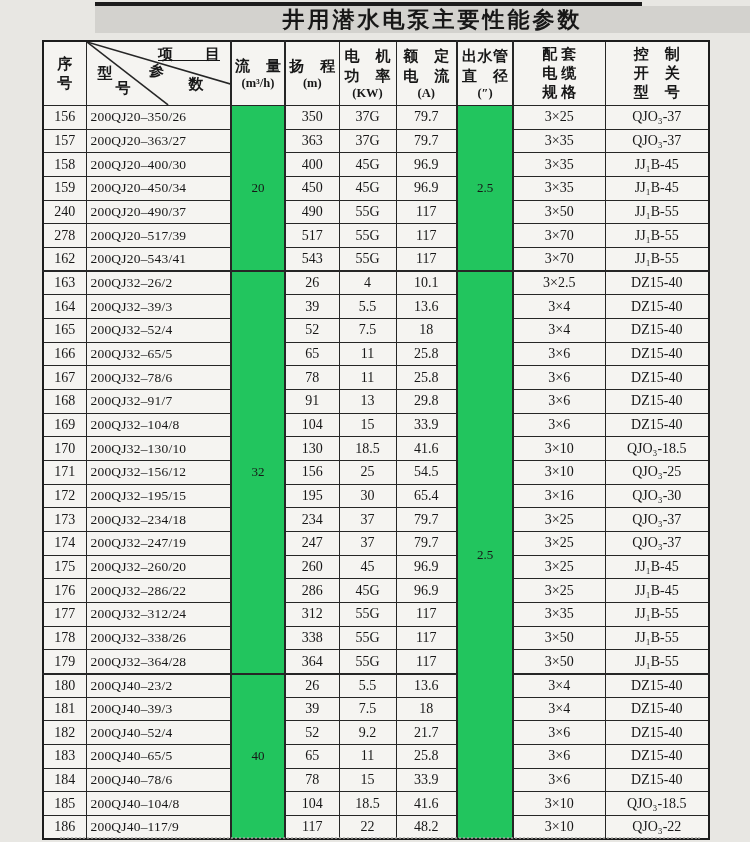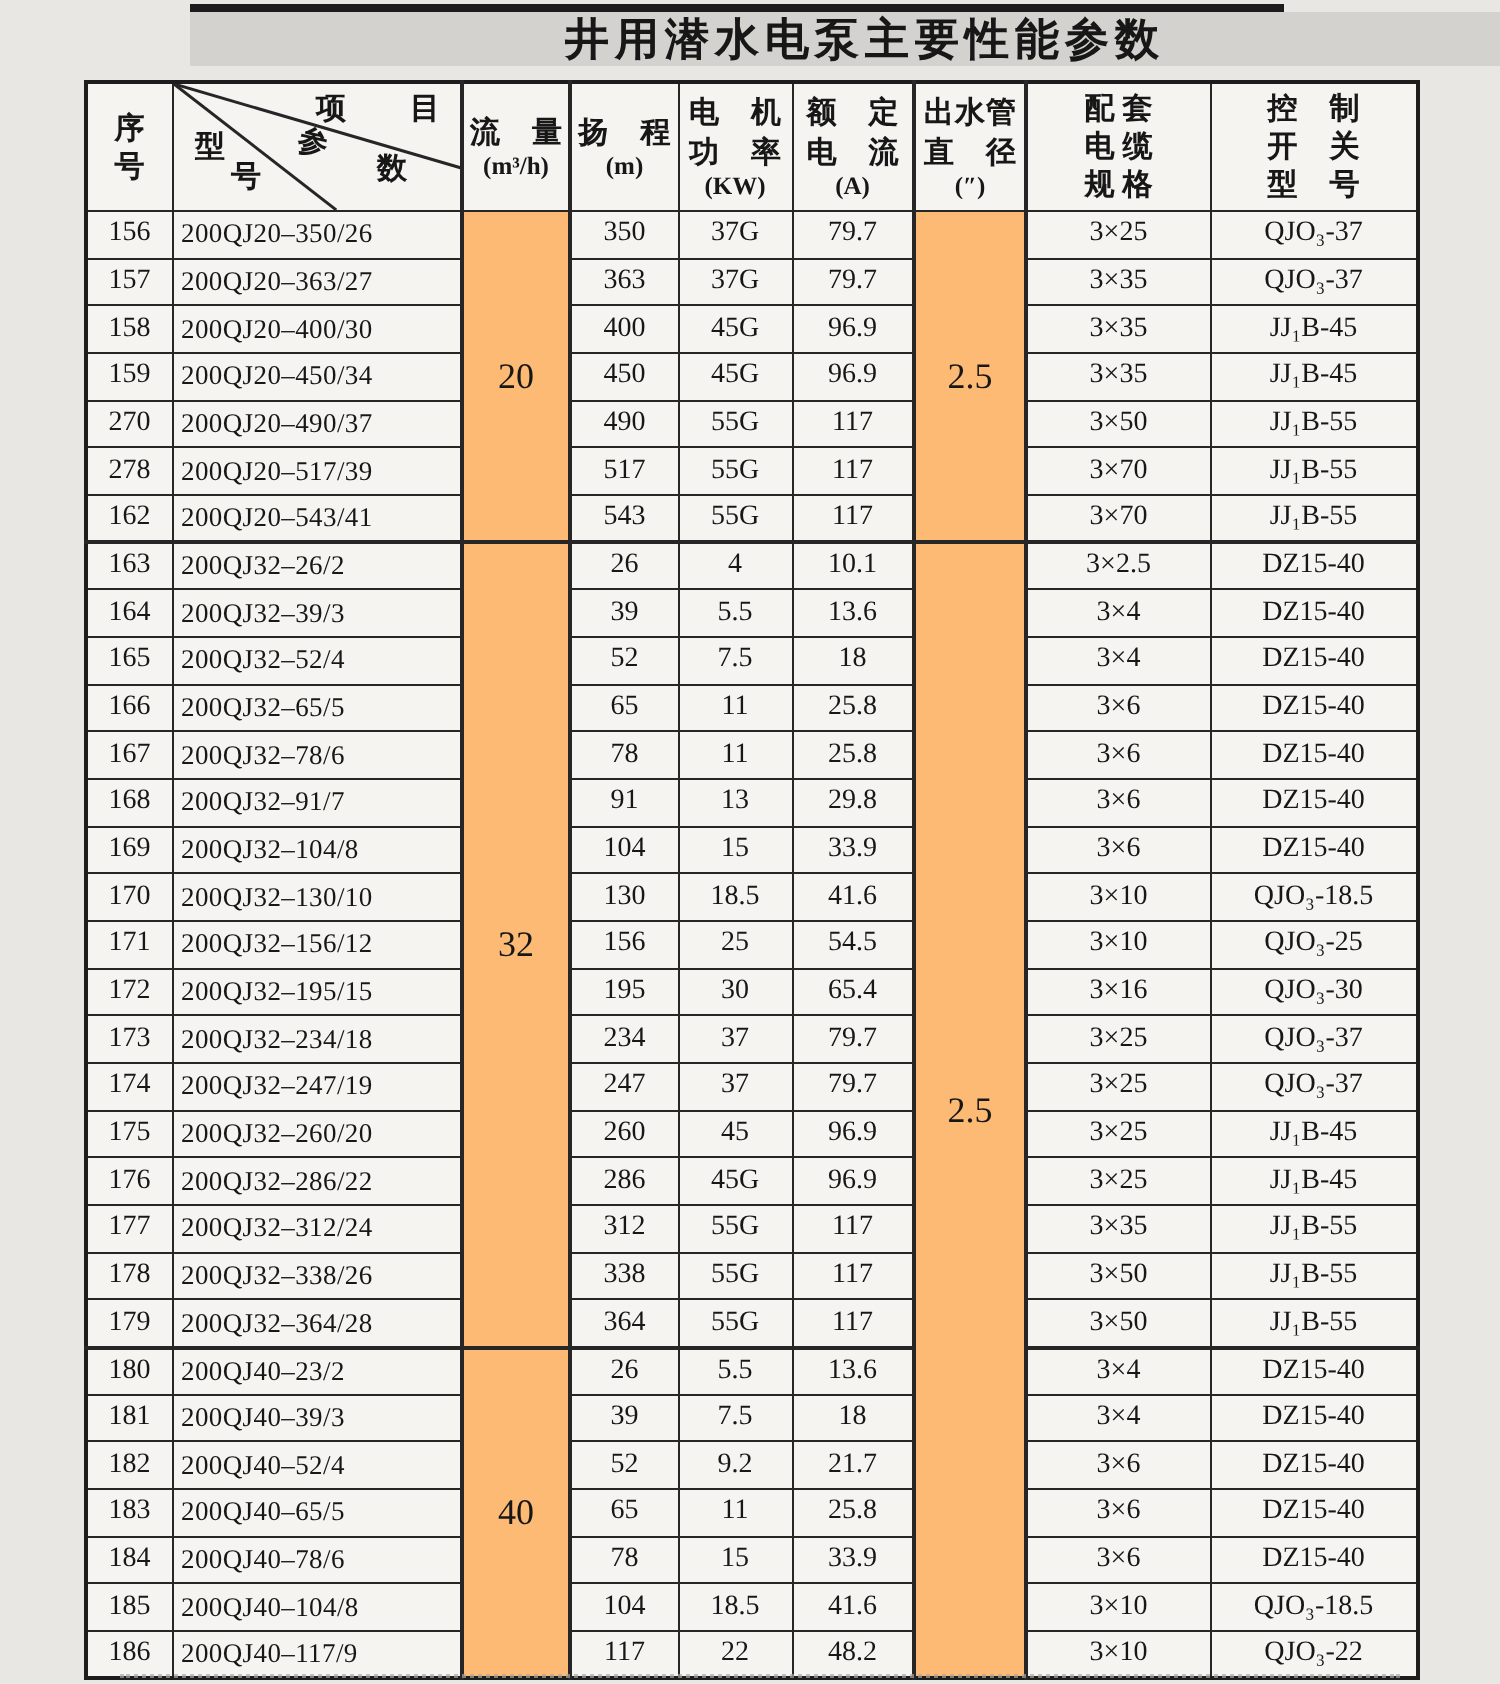--- a/index.html
+++ b/index.html
@@ -41,38 +41,38 @@
     vertical-align:middle;
     overflow:hidden;
     padding:0;
   }
   thead tr { height:57px; }
   tbody tr { height:23.68px; }
   td.c-model { text-align:left; padding-left:4px; font-size:13.5px; letter-spacing:.2px; }
   td.c-flow, td.c-outlet, th.b-flow, th.b-outlet {
     border-left-width:2.2px; border-right-width:2.2px;
   }
-  td.span-cell { background:#fdba74; font-size:18px; }
+  td.span-cell { background:#22c55e; font-size:13px; }
   tr.grp td { border-top-width:2.4px; }
   
   th { font-weight:bold; font-size:15px; }
   .hwrap {
     height:100%; display:flex; flex-direction:column;
     justify-content:space-between; align-items:center; padding:5px 0 4px;
   }
   .hwrap.even { justify-content:space-evenly; padding:2px 0; }
   .hlines { display:flex; flex-direction:column; gap:1px; align-items:flex-end; }
   .jl { display:block; width:46px; text-align:justify; text-align-last:justify; white-space:nowrap; }
   .jl.narrow { width:34px; }
   .hunit { font-size:12.5px; font-weight:bold; white-space:nowrap; }
   
   th.b-model { position:relative; padding:0; }
   th.b-model svg { position:absolute; left:0; top:0; width:100%; height:100%; }
   th.b-model .dg { position:absolute; font-size:15px; font-weight:bold; white-space:nowrap; }
-  .dg.project { right:10px; top:3px; width:62px; text-align:justify; text-align-last:justify; }
+  .dg.project { right:10px; top:3px; width:62px; text-align:justify; text-align-last:justify;text-decoration:underline; }
   .dg.param1 { left:62px; top:20px; transform:rotate(13deg); }
   .dg.param2 { left:102px; top:33px; }
   .dg.model1 { left:11px; top:22px; }
   .dg.model2 { left:29px; top:37px; }
   
   .scan-line {
     position:absolute; left:60px; top:837px; width:640px; height:0;
     border-top:2px dotted #a9a8a4; opacity:.7;
   }
 </style>
@@ -203,21 +203,21 @@
       <tr>
         <td class="c-idx">159</td>
         <td class="c-model">200QJ20–450/34</td>
         <td class="c-head">450</td>
         <td class="c-power">45G</td>
         <td class="c-current">96.9</td>
         <td class="c-cable">3×35</td>
         <td class="c-switch">JJ₁B-45</td>
       </tr>
       <tr>
-        <td class="c-idx">270</td>
+        <td class="c-idx">240</td>
         <td class="c-model">200QJ20–490/37</td>
         <td class="c-head">490</td>
         <td class="c-power">55G</td>
         <td class="c-current">117</td>
         <td class="c-cable">3×50</td>
         <td class="c-switch">JJ₁B-55</td>
       </tr>
       <tr>
         <td class="c-idx">278</td>
         <td class="c-model">200QJ20–517/39</td>

